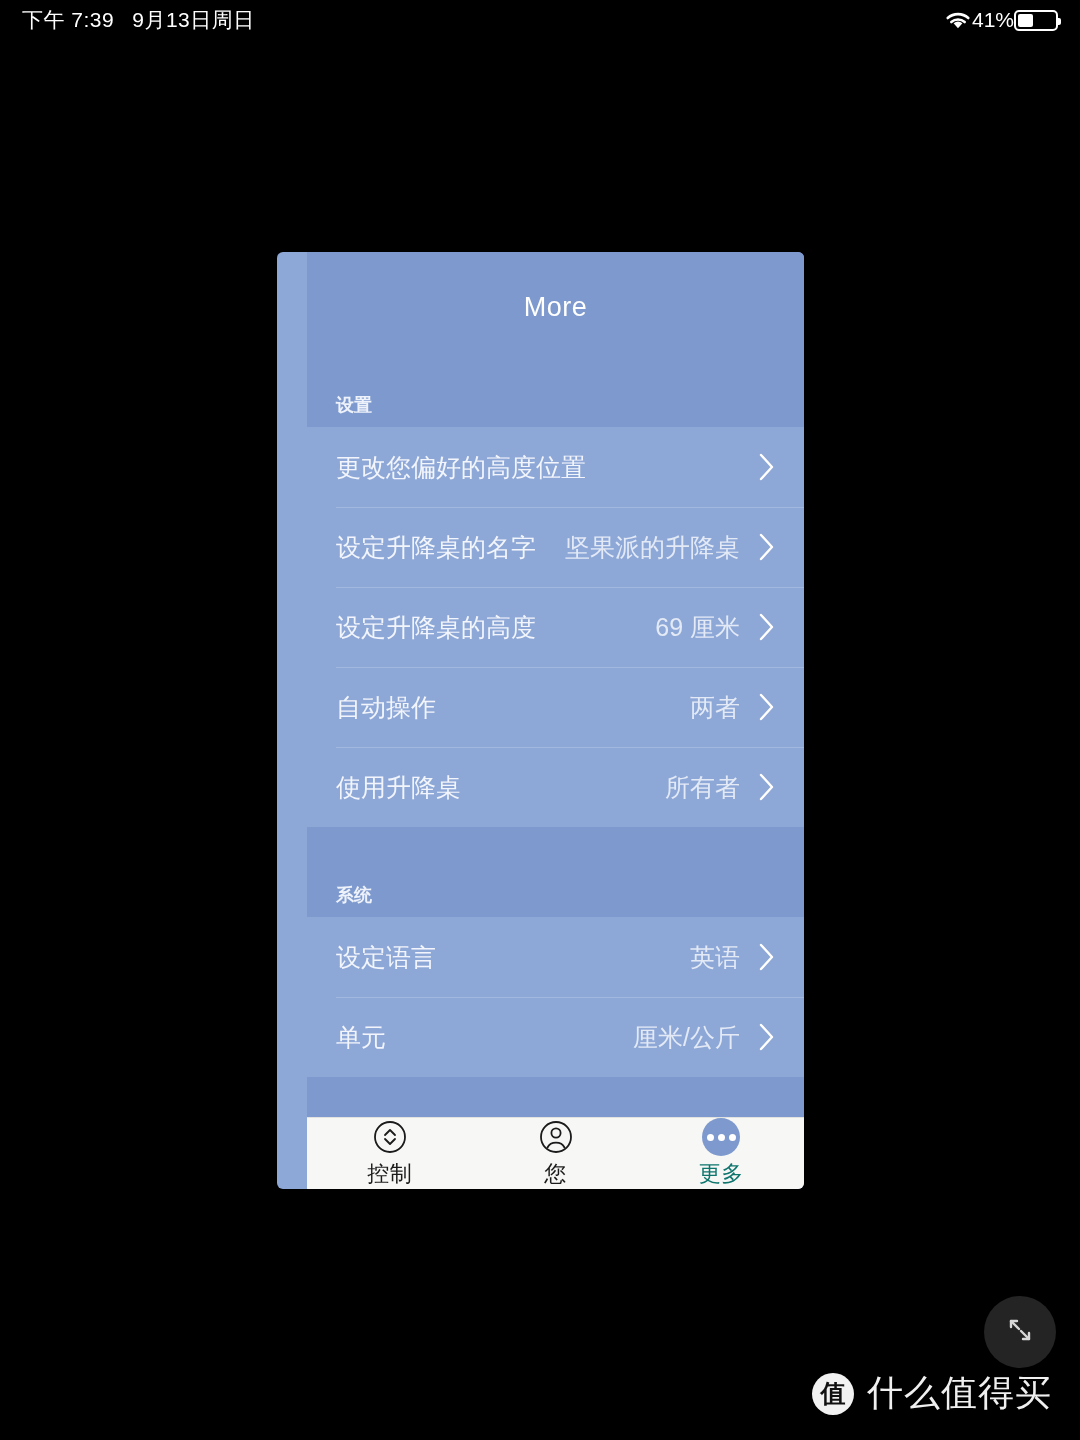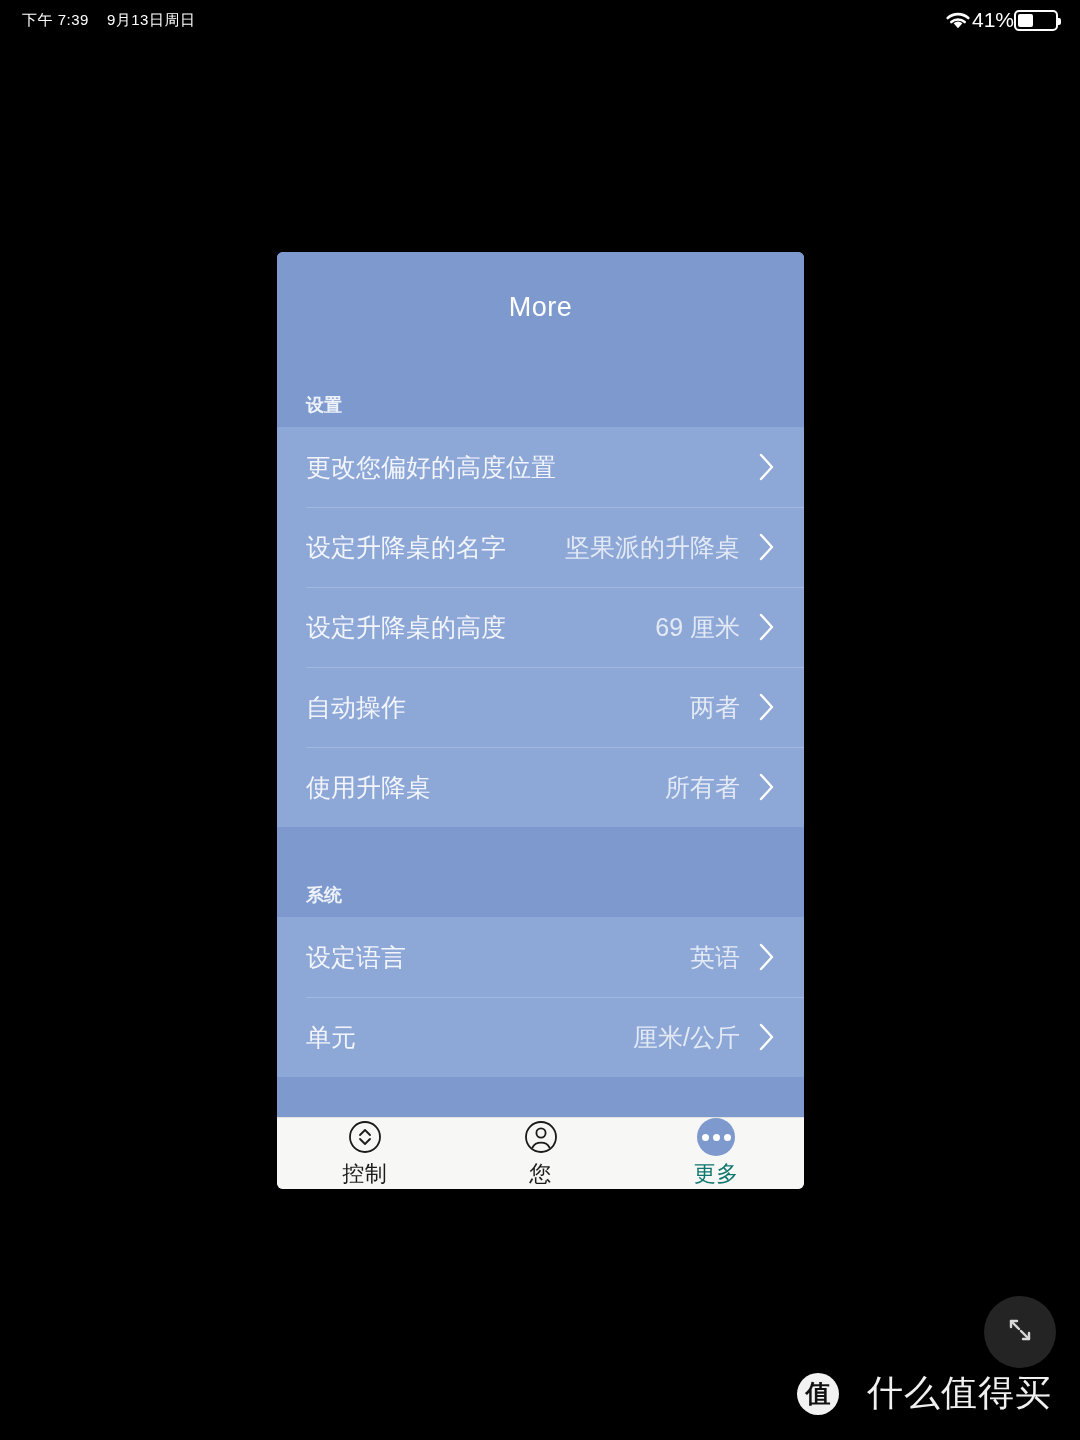--- a/index.html
+++ b/index.html
@@ -19,21 +19,21 @@
     display: flex;
     align-items: center;
     justify-content: space-between;
     padding: 0 22px;
     color: #ffffff;
   }
   .status-left {
     display: flex;
     align-items: center;
     gap: 18px;
-    font-size: 15px;
+    font-size: 21px;
     letter-spacing: 0.5px;
   }
   .status-right {
     display: flex;
     align-items: center;
     gap: 0;
     font-size: 21px;
   }
   .wifi-icon { display: block; }
   .battery {
@@ -65,20 +65,21 @@
     position: absolute;
     left: 277px;
     top: 252px;
     width: 527px;
     height: 937px;
     border-radius: 6px;
     overflow: hidden;
     background: #8da7d6;
     display: flex;
     flex-direction: column;
+    padding-left: 30px;
   }
 
   .app-header {
     height: 85px;
     background: #7d99cd;
     display: flex;
     align-items: flex-end;
     justify-content: center;
     padding-bottom: 14px;
     flex: 0 0 auto;
@@ -202,21 +203,20 @@
     font-size: 25px;
     display: flex;
     align-items: center;
     justify-content: center;
     font-weight: 700;
   }
   .wm-text {
     color: #f0f0f0;
     font-size: 36px;
     letter-spacing: 1px;
-    margin-left: 15px;
   }
 
   .expand-btn {
     position: absolute;
     right: 24px;
     bottom: 72px;
     width: 72px; height: 72px;
     border-radius: 50%;
     background: rgba(255,255,255,0.14);
     display: flex;

